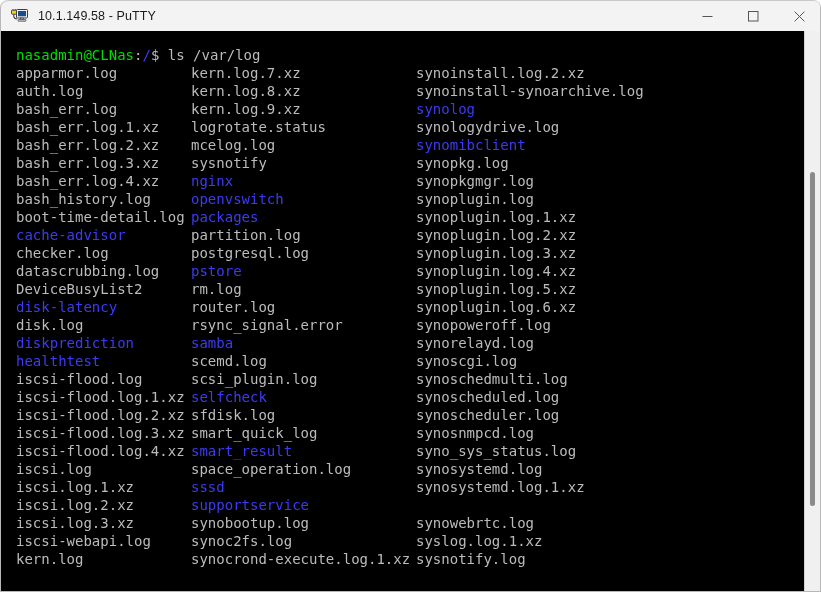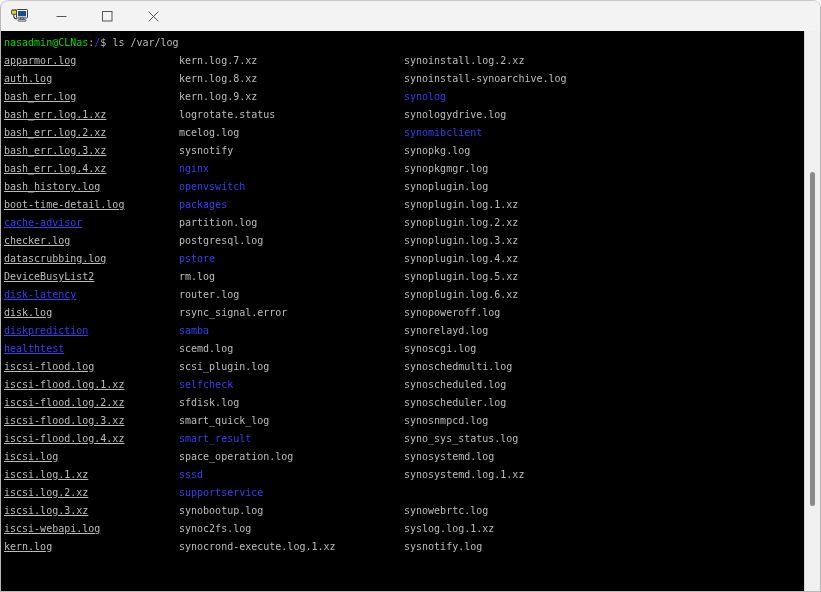--- a/index.html
+++ b/index.html
@@ -72,24 +72,24 @@
   
   #terminal {
     position: absolute;
     top: 31px;
     left: 0;
     width: 805px;
     height: 561px;
     background: #000000;
     overflow: hidden;
     font-family: "DejaVu Sans Mono", "Liberation Mono", monospace;
-    font-size: 10px;
+    font-size: 14px;
     line-height: 18px;
     color: #bbbbbb;
-    padding: 0;
+    padding: 12px;
     box-sizing: border-box;
   }
   #term-inner {
     position: relative;
     padding-left: 3px;
     padding-top: 3px;
   }
   .trow {
     height: 18px;
     line-height: 18px;
@@ -101,21 +101,21 @@
   .c-green  { color: #00dd00; }
   .c-white  { color: #bbbbbb; }
   .c-dirblue{ color: #3b3bf5; }
 
   
   .cell {
     position: absolute;
     top: 0;
     white-space: pre;
   }
-  .col0 { left: 0px; text-decoration: underline; }
+  .col0 { left: 0px; }
   .col1 { left: 175px; }
   .col2 { left: 400px; }
 
   
   #scrollbar {
     position: absolute;
     top: 31px;
     right: 0;
     width: 16px;
     height: 561px;
@@ -150,20 +150,21 @@
 
         <rect x="10.5" y="12" width="3" height="1.8" fill="#b9b9b9" stroke="#3c3c3c" stroke-width="0.7"></rect>
         <rect x="8" y="13.6" width="8" height="1.6" rx="0.5" fill="#d8d8d8" stroke="#3c3c3c" stroke-width="0.7"></rect>
 
         <path d="M7 13 C3.5 13 3 9.5 4.5 7.5" stroke="#3c3c3c" stroke-width="1.1" fill="none"></path>
         <rect x="1.5" y="4.2" width="5" height="4" rx="0.6" fill="#f5d020" stroke="#3c3c3c" stroke-width="0.9"></rect>
         <path d="M3 3 L3 4.4 M5.2 3 L5.2 4.4" stroke="#3c3c3c" stroke-width="0.9"></path>
       </svg>
     </div>
 
+    <div id="title-text">10.1.149.58 - PuTTY</div>
 
     <div class="wbtn" id="btn-min">
       <svg width="11" height="11" viewBox="0 0 11 11">
         <line x1="0.5" y1="5.5" x2="10.5" y2="5.5" stroke="#555555" stroke-width="1"></line>
       </svg>
     </div>
     <div class="wbtn" id="btn-max">
       <svg width="11" height="11" viewBox="0 0 11 11">
         <rect x="0.5" y="0.5" width="9.5" height="9.5" fill="none" stroke="#555555" stroke-width="1"></rect>
       </svg>

